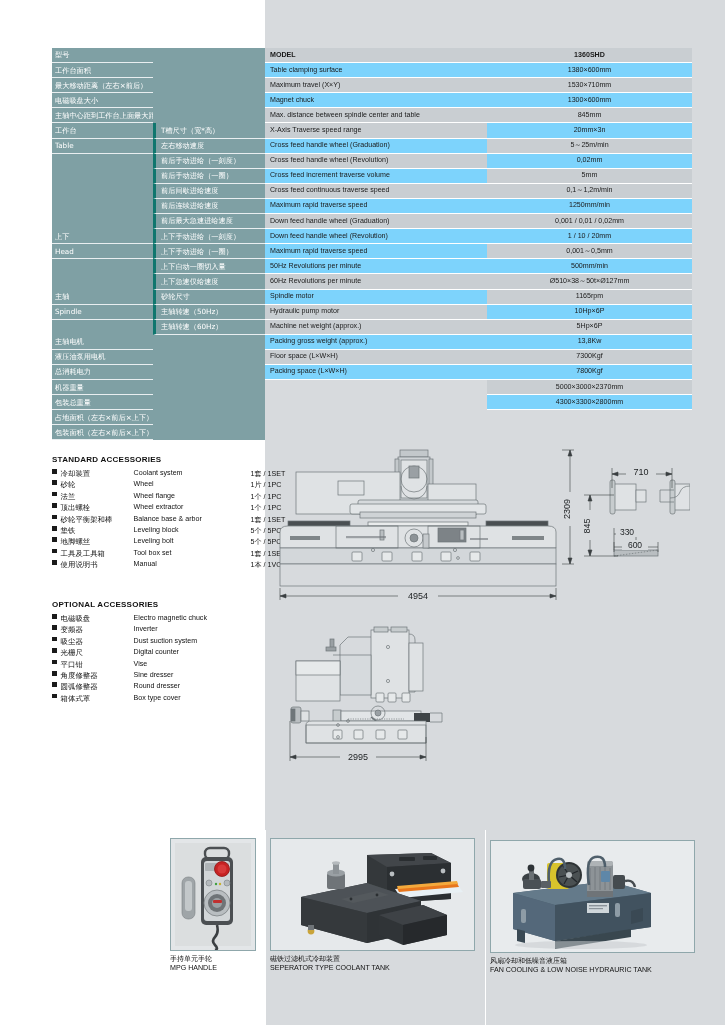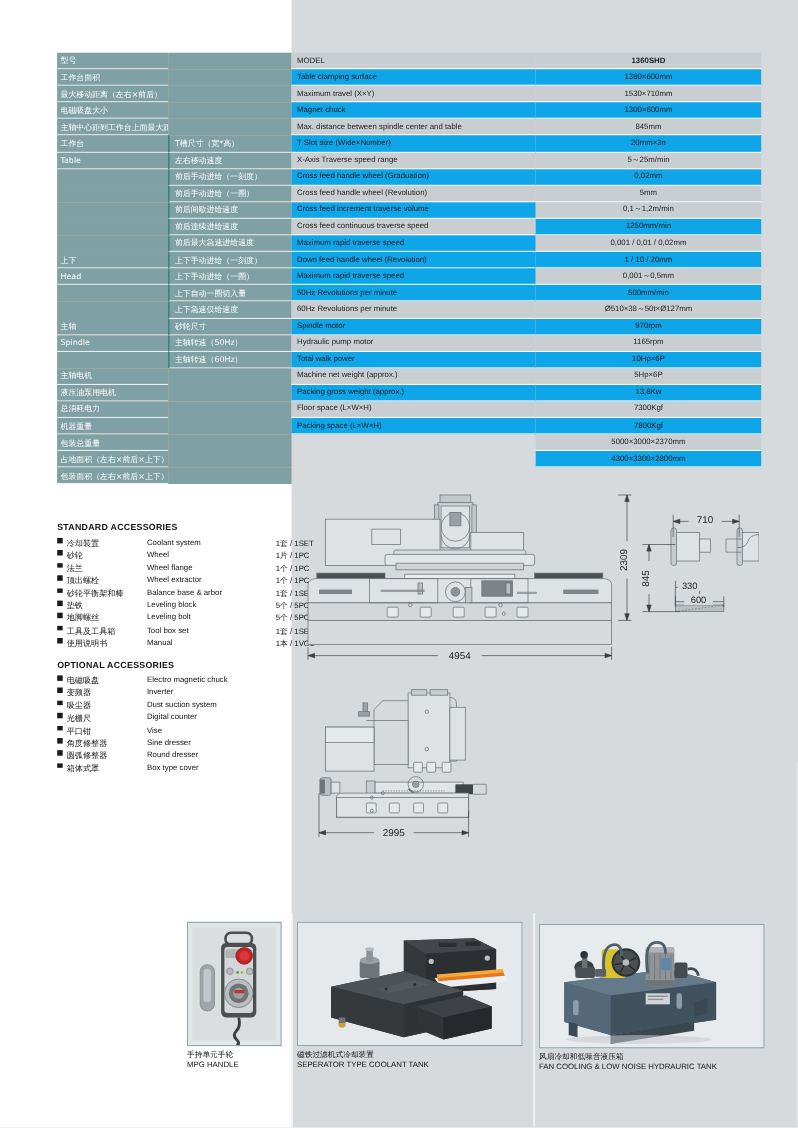--- a/index.html
+++ b/index.html
@@ -16,59 +16,59 @@
   }
   #white-left{
     position:absolute;left:0;top:0;width:265px;height:1025px;background:#fff;
   }
 
   
   #spec-table{
     position:absolute;left:52px;top:48px;width:640px;
     display:flex;font-size:6.6px;line-height:1;
   }
-  .cn-col{width:213px;background:#fdba74;display:flex;}
+  .cn-col{width:213px;background:#b91c1c;display:flex;}
   .cn-a{width:101px;}
   .cn-b{width:112px;}
   .en-col{width:427px;display:flex;}
   .en-a{width:222px;}
   .en-b{width:205px;}
 
   .cell{
     height:15.1px;display:flex;align-items:center;
     box-sizing:border-box;
     white-space:nowrap;overflow:hidden;
   }
   
   .cn-a .cell,.cn-b .cell{
     color:#ffffff;background:#7fa0a4;
     border-bottom:1px solid #e9eef0;
     padding-left:3px;font-size:7.2px;
     font-family:"DejaVu Sans","Liberation Sans",sans-serif;
   }
-  .cn-b .cell{border-left:1px solid #0f766e;padding-left:5px;}
+  .cn-b .cell{border-left:3px solid #0f766e;padding-left:5px;}
   .cn-a .cell.blank,.cn-b .cell.blank{border-bottom:1px solid transparent;}
 
   
   .en-a .cell{
     padding-left:5px;color:#1a1a1a;font-size:7.1px;
     border-bottom:1px solid #ffffff;
   }
   .en-b .cell{
     justify-content:center;color:#1a1a1a;font-size:7.1px;
     border-bottom:1px solid #ffffff;
   }
   .en-a .cell.odd,.en-b .cell.odd{background:#c9ced2;}
-  .en-a .cell.even,.en-b .cell.even{background:#0ea5e9;}
+  .en-a .cell.even,.en-b .cell.even{background:#7dd3fc;}
   .en-b .cell.model{font-weight:bold;}
-  .en-a .cell.model{font-weight:normal;}
+  .en-a .cell.model{font-weight:bold;}
 
   
   .acc-block{position:absolute;left:52px;}
-  #std-acc{top:475px;}
+  #std-acc{top:455px;}
   #opt-acc{top:600px;}
   .acc-title{
     font-size:8px;font-weight:bold;letter-spacing:.25px;
     color:#111;margin-bottom:5px;
   }
   .acc-row{display:flex;align-items:flex-start;height:11.4px;}
   .acc-bullet{
     width:4.6px;height:4.6px;background:#1a1a1a;margin-right:4px;flex:none;
   }
   .acc-cn{
@@ -169,34 +169,33 @@
         <div class="cell blank" style="border-left-color: transparent;"></div>
       </div>
   </div>
   <div class="en-col">
     <div class="en-a">
         <div class="cell odd model">MODEL</div>
         <div class="cell even">Table clamping surface</div>
         <div class="cell odd">Maximum travel (X×Y)</div>
         <div class="cell even">Magnet chuck</div>
         <div class="cell odd">Max. distance between spindle center and table</div>
-        <div class="cell even">T Slot size (Wide×Number)</div>
         <div class="cell odd">X-Axis Traverse speed range</div>
         <div class="cell even">Cross feed handle wheel (Graduation)</div>
         <div class="cell odd">Cross feed handle wheel (Revolution)</div>
         <div class="cell even">Cross feed increment traverse volume</div>
         <div class="cell odd">Cross feed continuous traverse speed</div>
         <div class="cell even">Maximum rapid traverse speed</div>
+        <div class="cell odd">Down feed handle wheel (Graduation)</div>
         <div class="cell even">Down feed handle wheel (Revolution)</div>
         <div class="cell even">Maximum rapid traverse speed</div>
         <div class="cell even">50Hz Revolutions per minute</div>
         <div class="cell odd">60Hz Revolutions per minute</div>
         <div class="cell even">Spindle motor</div>
         <div class="cell odd">Hydraulic pump motor</div>
-        <div class="cell even">Total walk power</div>
         <div class="cell odd">Machine net weight (approx.)</div>
         <div class="cell even">Packing gross weight (approx.)</div>
         <div class="cell odd">Floor space (L×W×H)</div>
         <div class="cell even">Packing space (L×W×H)</div>
       </div>
     <div class="en-b">
         <div class="cell odd model">1360SHD</div>
         <div class="cell even">1380×600mm</div>
         <div class="cell odd">1530×710mm</div>
         <div class="cell even">1300×600mm</div>
@@ -205,21 +204,20 @@
         <div class="cell odd">5～25m/min</div>
         <div class="cell even">0,02mm</div>
         <div class="cell odd">5mm</div>
         <div class="cell odd">0,1～1,2m/min</div>
         <div class="cell even">1250mm/min</div>
         <div class="cell odd">0,001 / 0,01 / 0,02mm</div>
         <div class="cell even">1 / 10 / 20mm</div>
         <div class="cell odd">0,001～0,5mm</div>
         <div class="cell even">500mm/min</div>
         <div class="cell odd">Ø510×38～50t×Ø127mm</div>
-        <div class="cell even">970rpm</div>
         <div class="cell odd">1165rpm</div>
         <div class="cell even">10Hp×6P</div>
         <div class="cell odd">5Hp×6P</div>
         <div class="cell even">13,8Kw</div>
         <div class="cell odd">7300Kgf</div>
         <div class="cell even">7800Kgf</div>
         <div class="cell odd">5000×3000×2370mm</div>
         <div class="cell even">4300×3300×2800mm</div>
       </div>
   </div>

